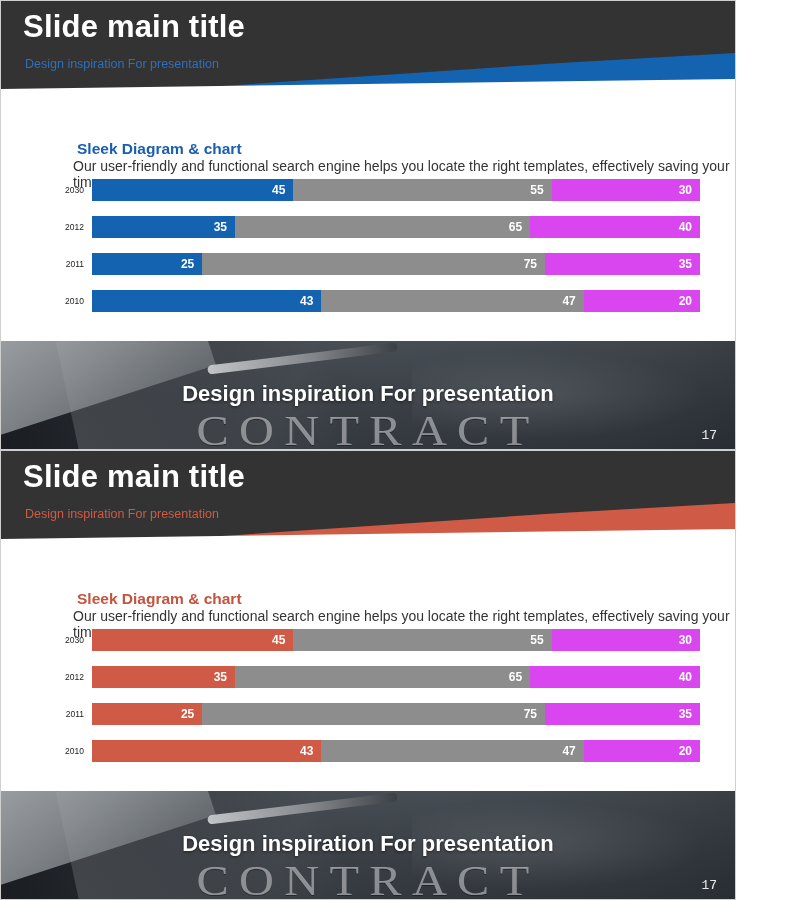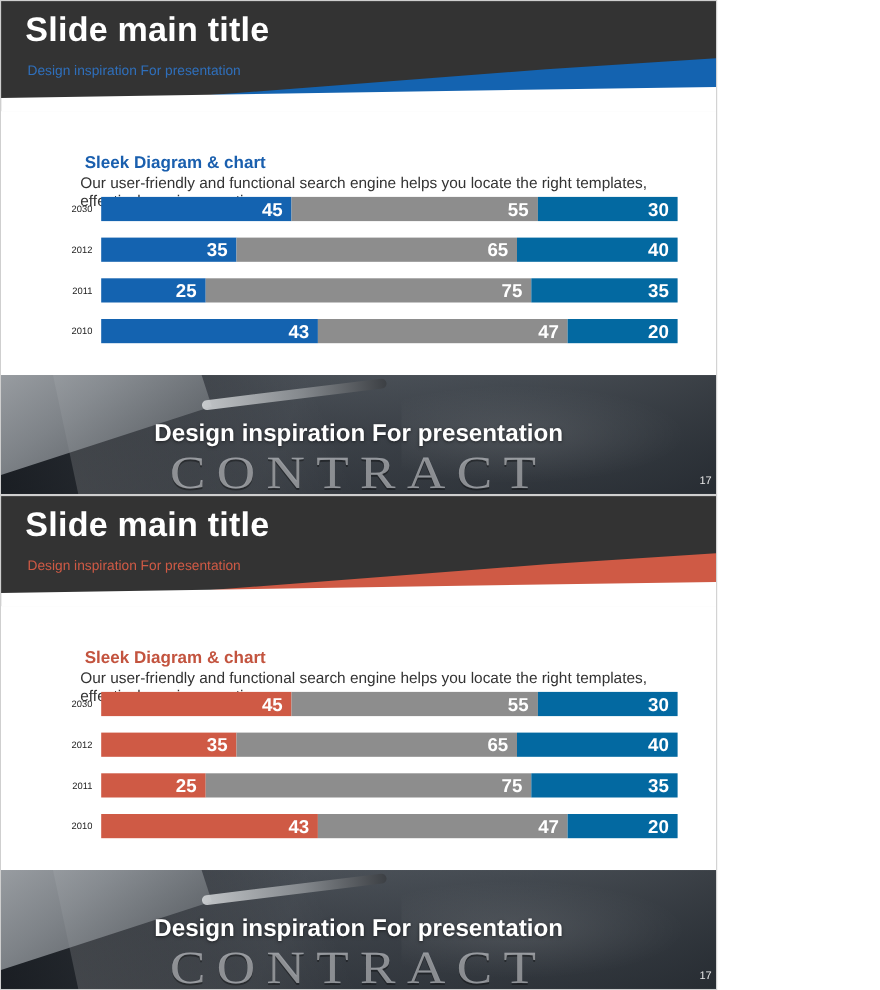--- a/index.html
+++ b/index.html
@@ -17,21 +17,21 @@
     width: 800px;
     height: 900px;
     position: relative;
     background: #ffffff;
   }
 
   
   .slide {
     position: absolute;
     left: 0;
-    width: 652px;
+    width: 736px;
     height: 450px;
     overflow: hidden;
     background: #ffffff;
     border: 1px solid #cfcfcf;
     box-sizing: border-box;
   }
   .slide-1 { top: 0; }
   .slide-2 { top: 450px; }
 
   
@@ -132,27 +132,27 @@
   }
   .seg {
     height: 100%;
     position: relative;
     display: flex;
     align-items: center;
     justify-content: flex-end;
   }
   .seg span {
     color: #ffffff;
-    font-size: 17px;
+    font-size: 12px;
     font-weight: bold;
     padding-right: 8px;
     line-height: 1;
   }
   .seg-2 { background: #8d8d8d; padding-left: 12px; }
-  .seg-3 { background: #0369a1; }
+  .seg-3 { background: #d946ef; }
   .theme-blue .seg-1 { background: #1463b0; }
   .theme-red  .seg-1 { background: #cf5a45; }
 
   
   .footer-band {
     position: absolute;
     left: 0;
     bottom: 0;
     width: 100%;
     height: 108px;
@@ -226,24 +226,25 @@
     top: 40px;
     text-align: center;
     font-size: 22px;
     font-weight: bold;
     color: #ffffff;
     text-shadow: 0 1px 3px rgba(0,0,0,0.55);
     margin: 0;
   }
   .page-number {
     position: absolute;
-    right: 4px;
+    right: 18px;
     bottom: 6px;
-    font-size: 10px;
+    font-size: 13px;
     color: #e9e9e9;
+    font-family: Liberation Mono, monospace;
   }
 </style>
 </head>
 <body>
 
 <div class="page">
 
   <section class="slide slide-1 theme-blue">
 
     <div class="header">

